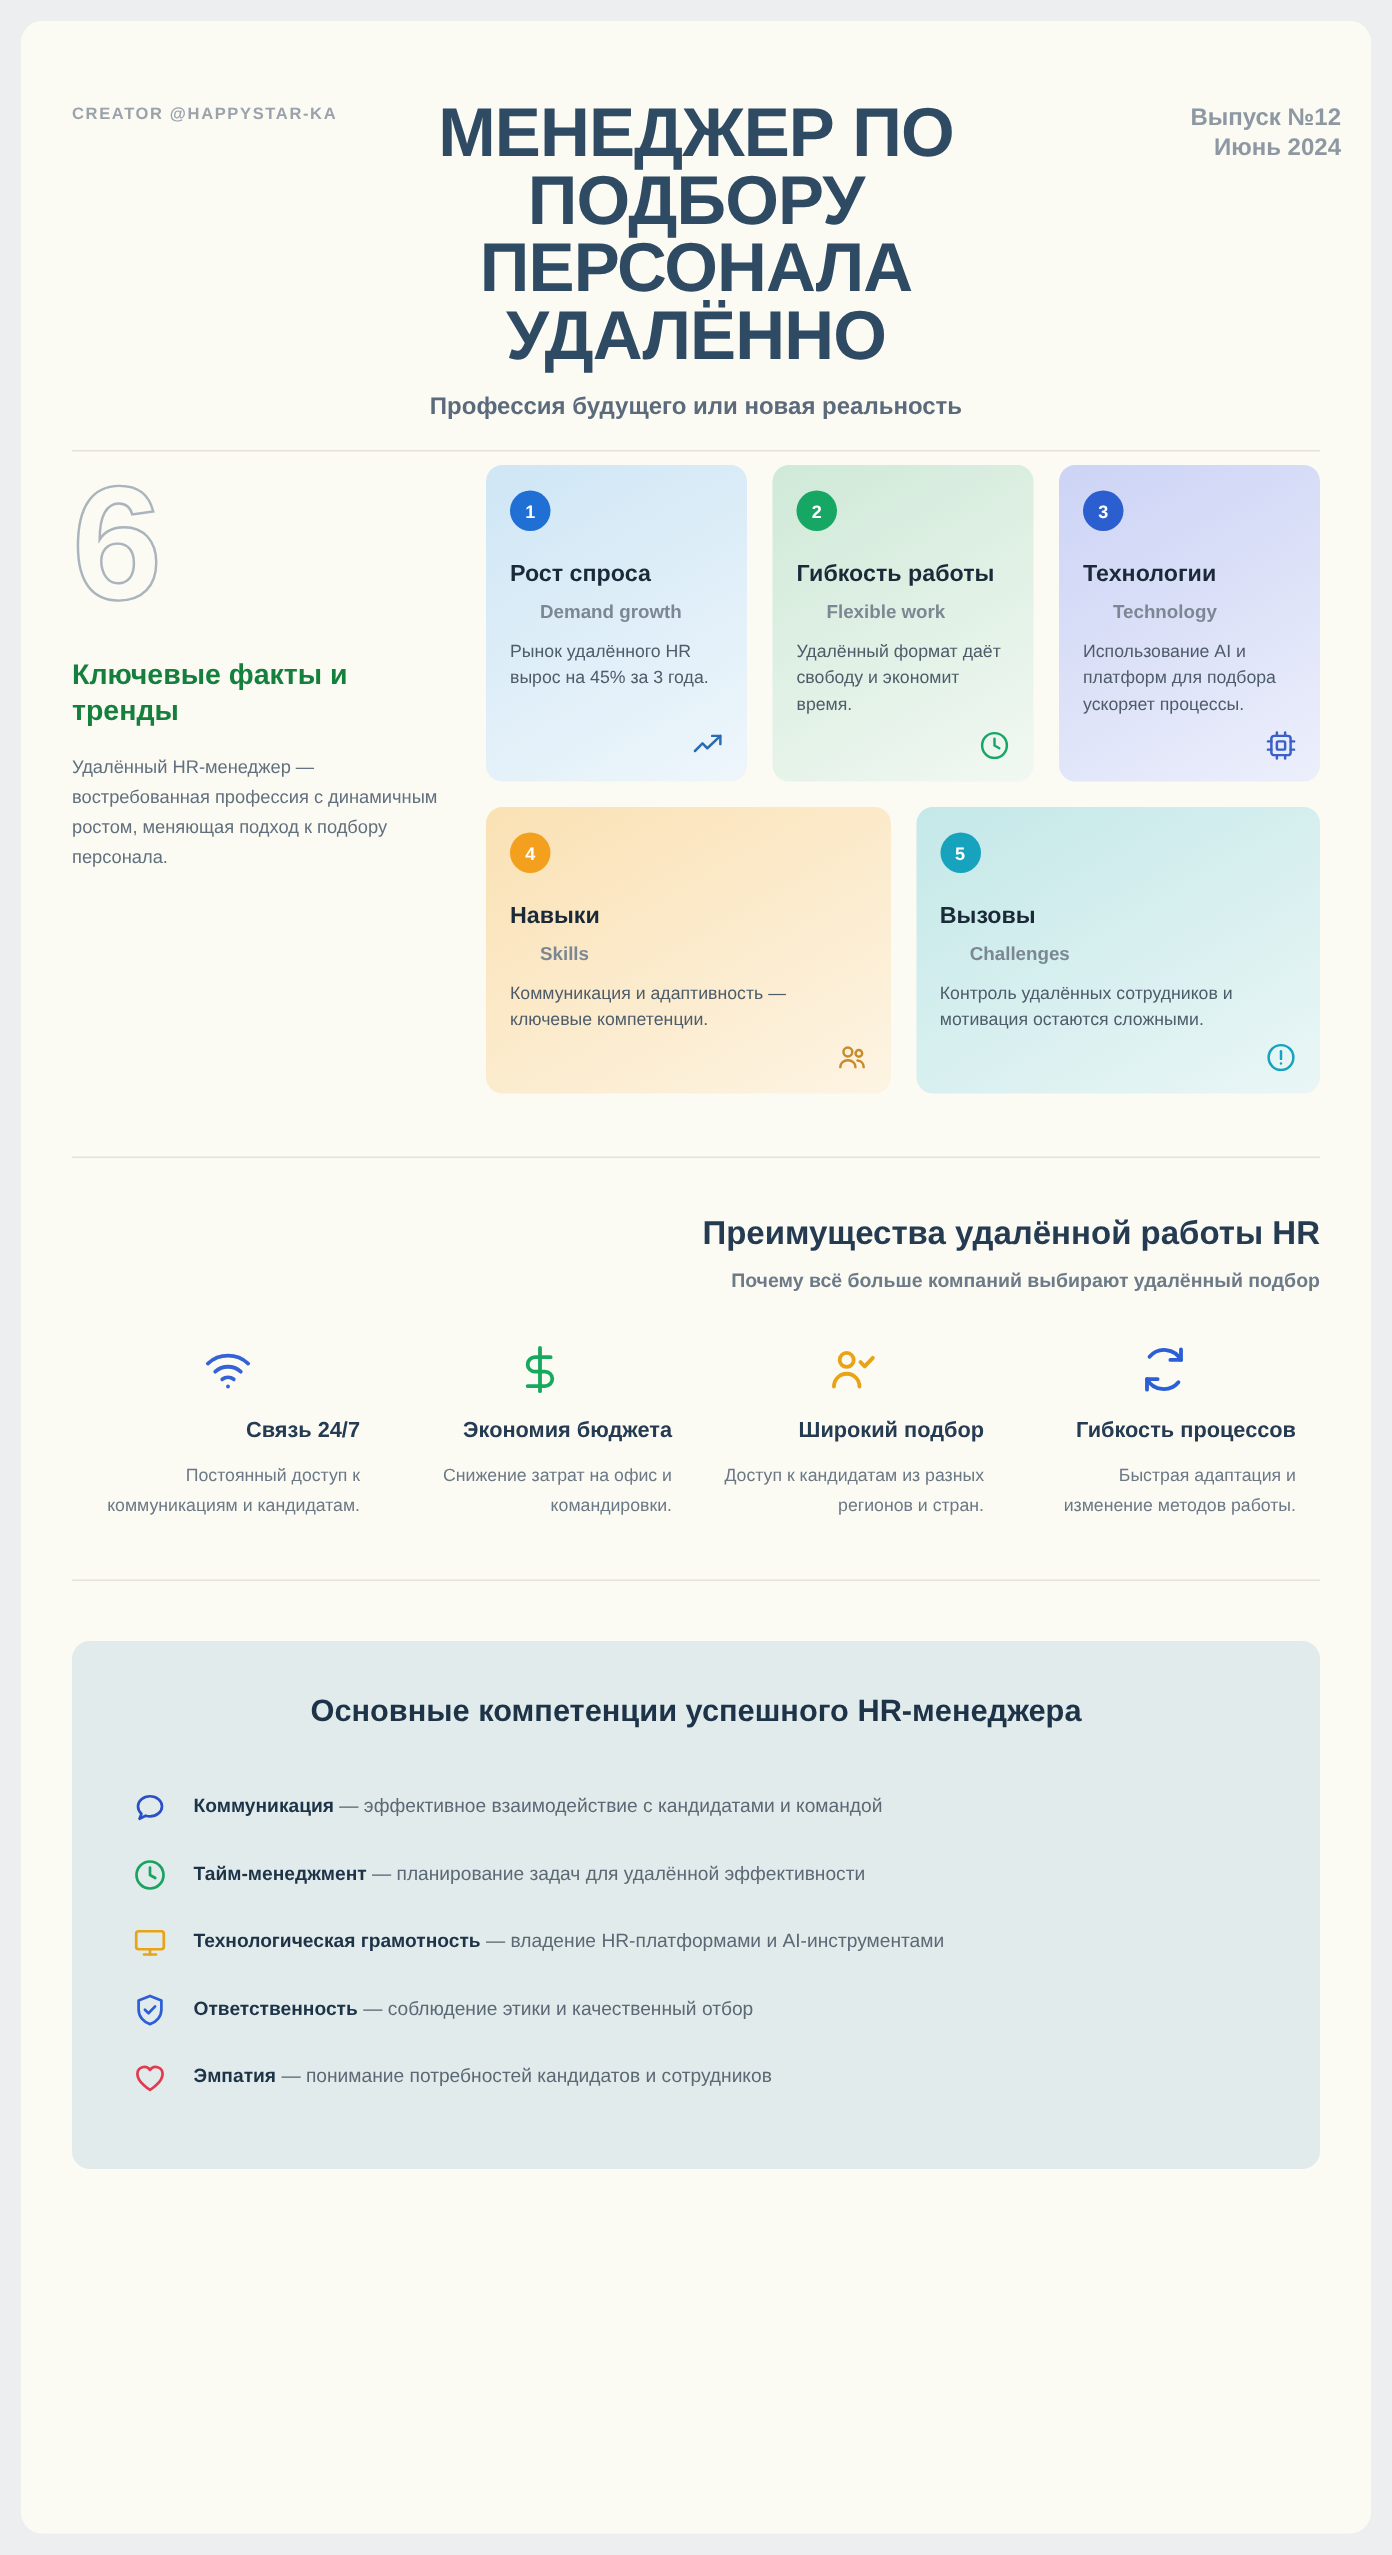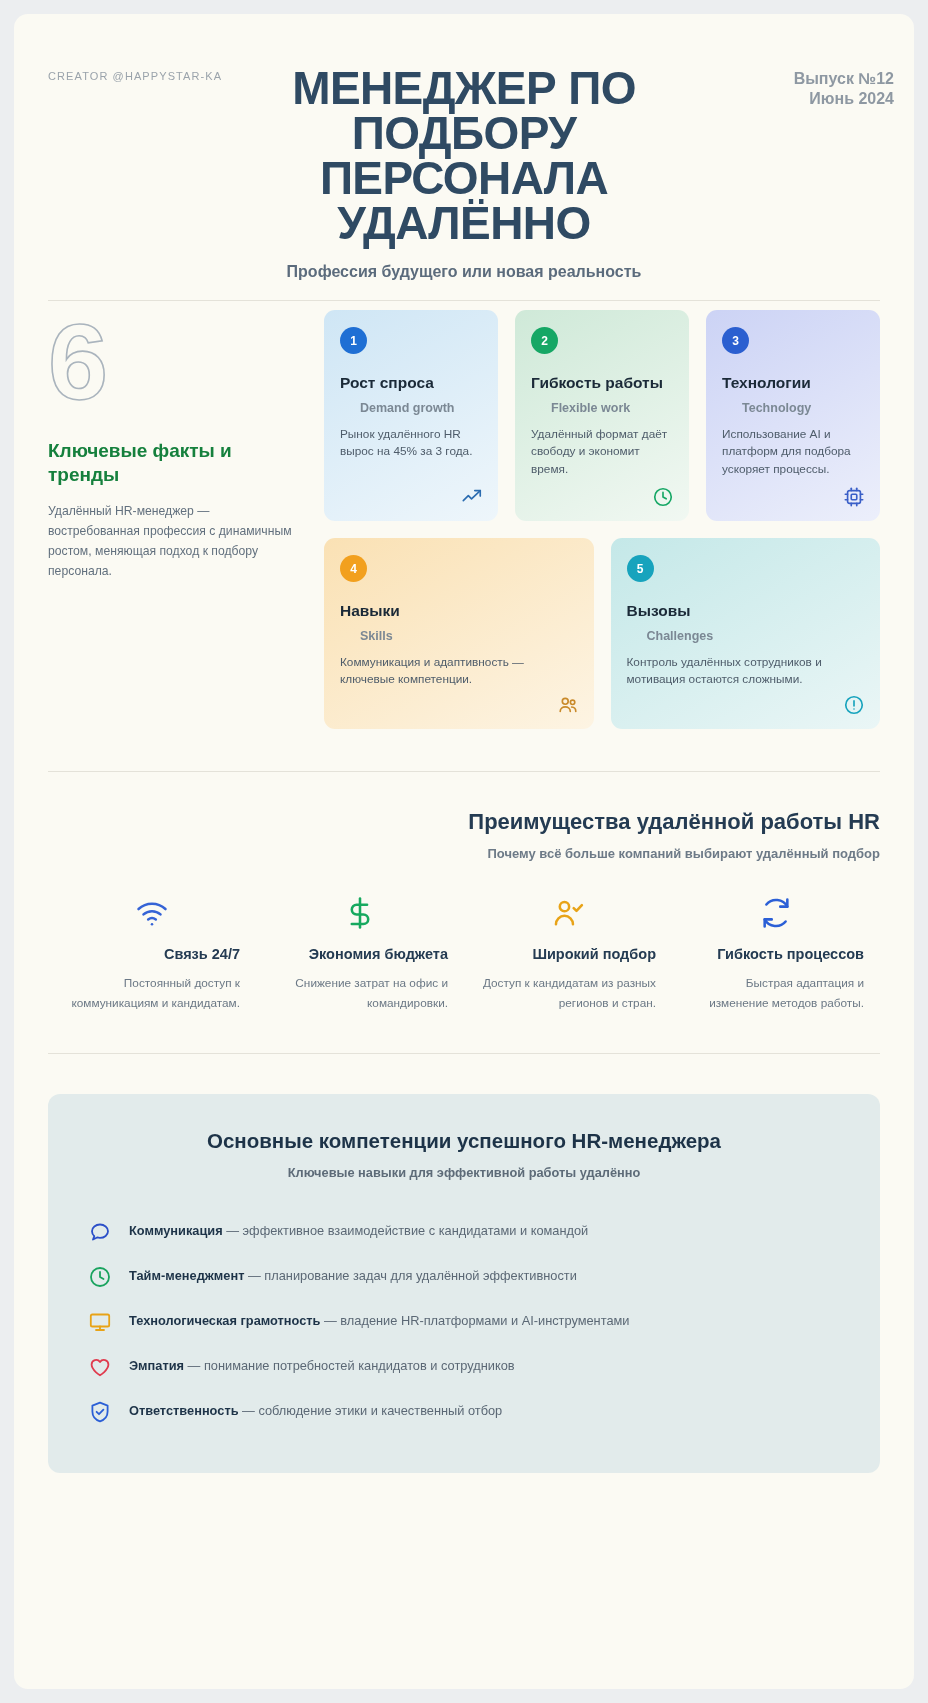--- a/index.html
+++ b/index.html
@@ -14,21 +14,21 @@
     width: 900px; height: 1675px;
     background: #fbfaf3;
     border-radius: 14px;
     overflow: hidden;
   }
 
   
   .header { position: relative; padding: 44px 34px 0 34px; height: 260px; }
   .creator {
     position: absolute; left: 34px; top: 56px;
-    font-size: 11px; font-weight: 400; letter-spacing: 1.1px;
+    font-size: 11px; font-weight: 700; letter-spacing: 1.1px;
     color: #9aa3ab;
   }
   .issue-block {
     position: absolute; right: 20px; top: 55px;
     text-align: right; color: #8e98a2;
     font-size: 16px; font-weight: 700; line-height: 20px;
   }
   .title-wrap { text-align: center; padding-top: 8px; }
   .main-title {
     font-size: 46px; font-weight: 800; line-height: 0.98;
@@ -260,21 +260,20 @@
           <p>Быстрая адаптация и изменение методов работы.</p>
         </div>
       </div>
   </div>
 
   <div class="sect-rule" style="margin-top:40px"></div>
 
   <div class="comp-wrap">
     <div class="comp">
       <h2>Основные компетенции успешного HR-менеджера</h2>
-      <div class="sub">Ключевые навыки для эффективной работы удалённо</div>
       <div class="comp-list" id="complist">
           <div class="comp-item">
             <div class="comp-ico"><svg width="24" height="24" viewBox="0 0 24 24" fill="none" stroke="#2b4fc8" stroke-width="1.8" stroke-linecap="round" stroke-linejoin="round">
                 <path d="M4 11.2c0-3.7 3.6-6.7 8-6.7s8 3 8 6.7-3.6 6.7-8 6.7c-1 0-2-.15-2.9-.43L5 19.5l1.3-3.3C5 15 4 13.2 4 11.2z"></path>
               </svg></div>
             <div class="comp-txt"><b>Коммуникация</b> — эффективное взаимодействие с кандидатами и командой</div>
           </div>
           <div class="comp-item">
             <div class="comp-ico"><svg width="24" height="24" viewBox="0 0 24 24" fill="none" stroke="#19a35e" stroke-width="1.8" stroke-linecap="round" stroke-linejoin="round">
                 <circle cx="12" cy="12" r="9"></circle>
@@ -284,29 +283,29 @@
           </div>
           <div class="comp-item">
             <div class="comp-ico"><svg width="24" height="24" viewBox="0 0 24 24" fill="none" stroke="#e8a317" stroke-width="1.8" stroke-linecap="round" stroke-linejoin="round">
                 <rect x="2.8" y="4.5" width="18.4" height="12" rx="1.6"></rect>
                 <line x1="8" y1="20" x2="16" y2="20"></line>
                 <line x1="12" y1="16.5" x2="12" y2="20"></line>
               </svg></div>
             <div class="comp-txt"><b>Технологическая грамотность</b> — владение HR-платформами и AI-инструментами</div>
           </div>
           <div class="comp-item">
-            <div class="comp-ico"><svg width="24" height="24" viewBox="0 0 24 24" fill="none" stroke="#e03b4e" stroke-width="1.8" stroke-linecap="round" stroke-linejoin="round">
-                <path d="M12 20.3S3.6 15.2 3.6 9.6A4.6 4.6 0 0 1 12 7a4.6 4.6 0 0 1 8.4 2.6c0 5.6-8.4 10.7-8.4 10.7z"></path>
-              </svg></div>
-            <div class="comp-txt"><b>Эмпатия</b> — понимание потребностей кандидатов и сотрудников</div>
-          </div>
-          <div class="comp-item">
             <div class="comp-ico"><svg width="24" height="24" viewBox="0 0 24 24" fill="none" stroke="#2b5fd6" stroke-width="1.8" stroke-linecap="round" stroke-linejoin="round">
                 <path d="M12 2.6l7.6 3v6c0 4.7-3.2 8.4-7.6 9.8-4.4-1.4-7.6-5.1-7.6-9.8v-6z"></path>
                 <polyline points="8.6,11.8 11,14.2 15.4,9.6"></polyline>
               </svg></div>
             <div class="comp-txt"><b>Ответственность</b> — соблюдение этики и качественный отбор</div>
           </div>
+          <div class="comp-item">
+            <div class="comp-ico"><svg width="24" height="24" viewBox="0 0 24 24" fill="none" stroke="#e03b4e" stroke-width="1.8" stroke-linecap="round" stroke-linejoin="round">
+                <path d="M12 20.3S3.6 15.2 3.6 9.6A4.6 4.6 0 0 1 12 7a4.6 4.6 0 0 1 8.4 2.6c0 5.6-8.4 10.7-8.4 10.7z"></path>
+              </svg></div>
+            <div class="comp-txt"><b>Эмпатия</b> — понимание потребностей кандидатов и сотрудников</div>
+          </div>
         </div>
     </div>
   </div>
 
 </div>
 
 </body></html>

